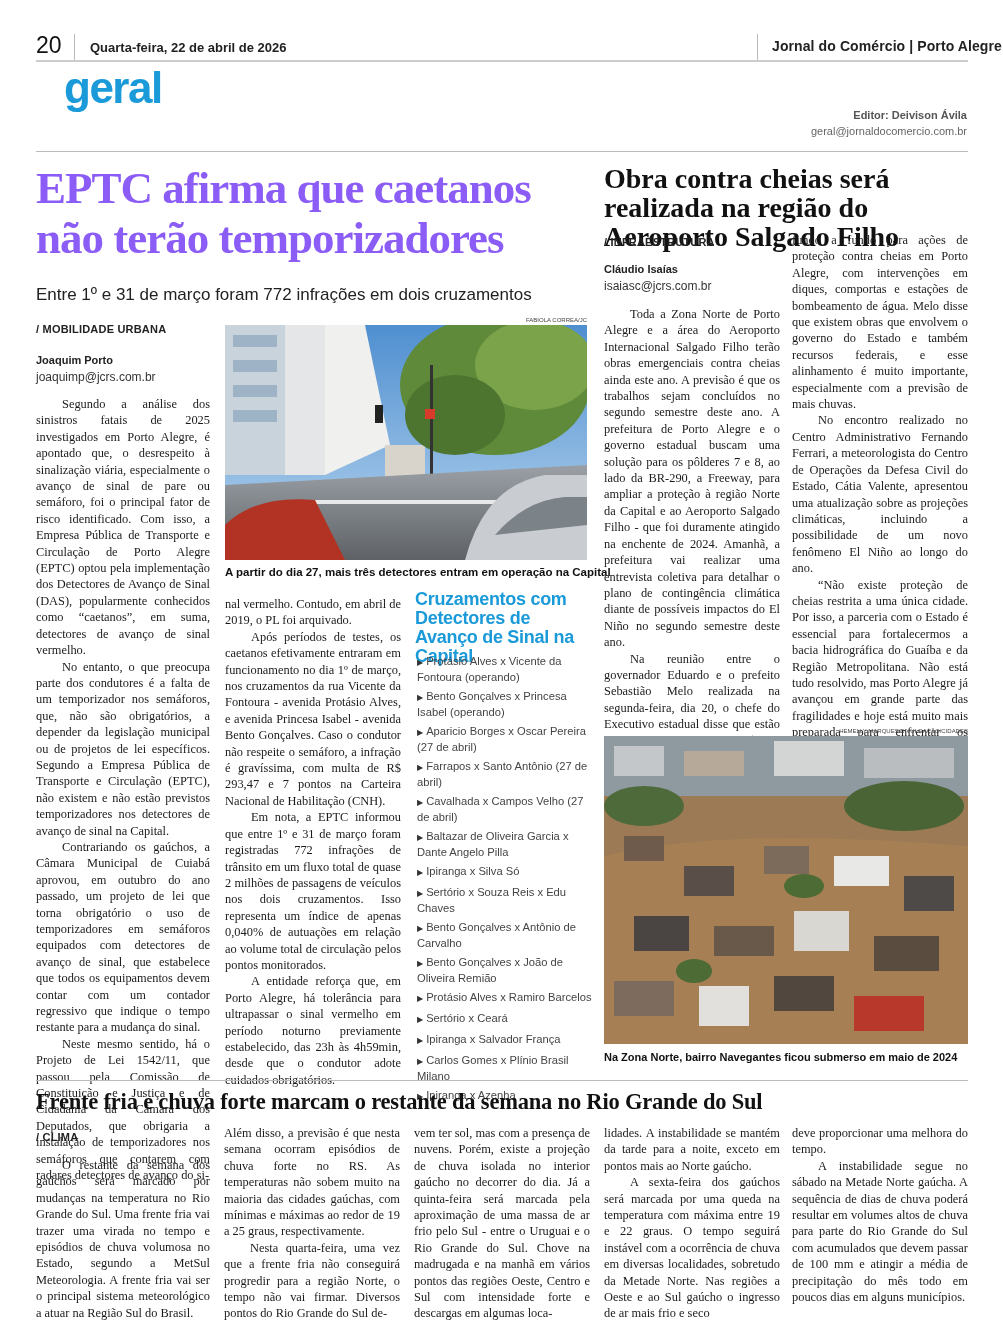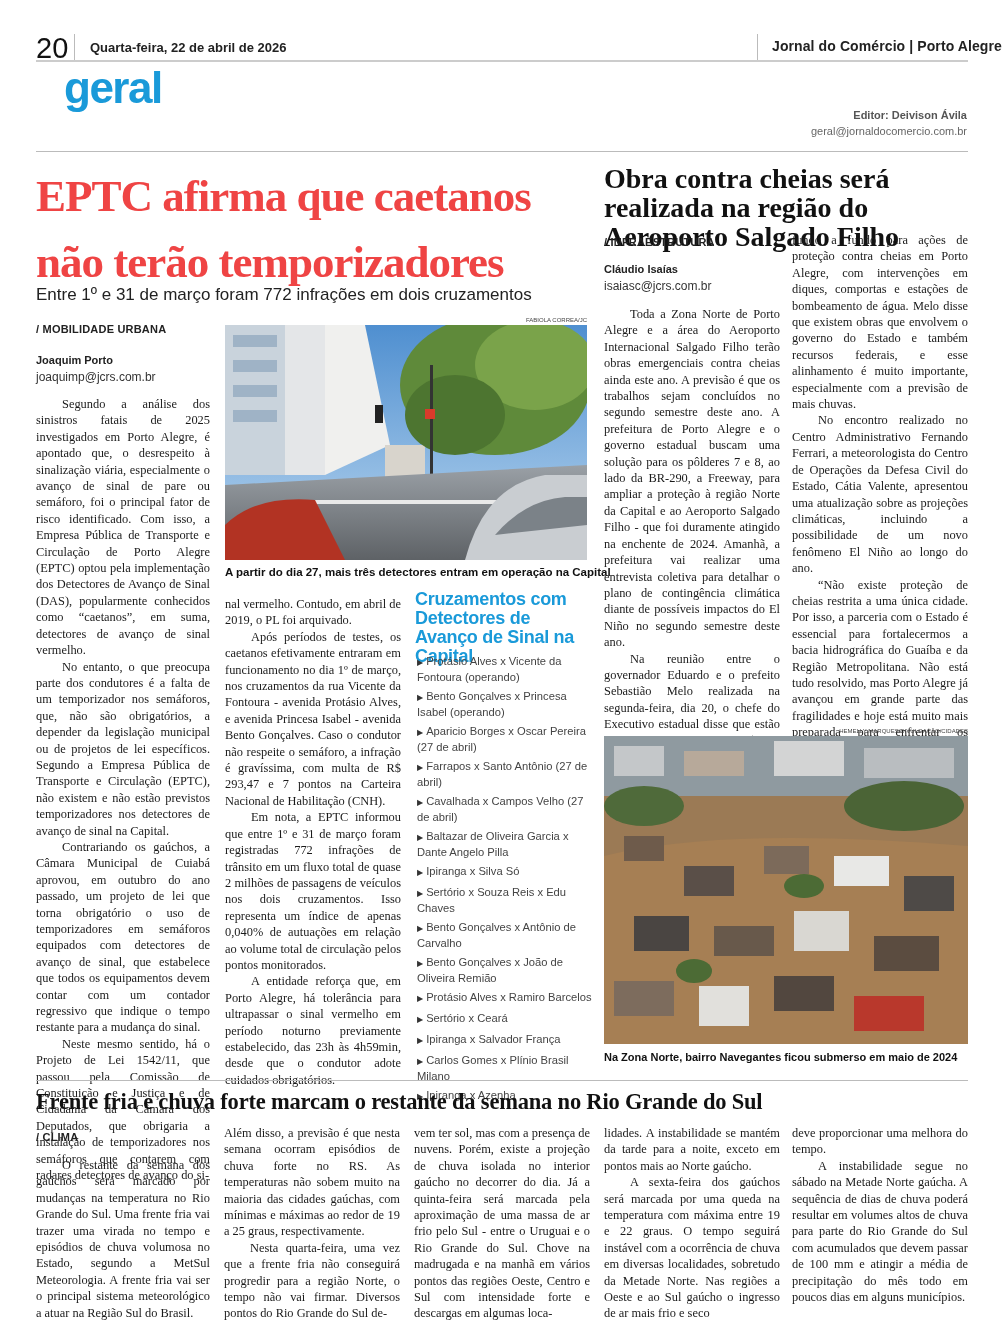--- a/index.html
+++ b/index.html
@@ -1,32 +1,32 @@
 <!DOCTYPE html>
 <html><head>
 <meta charset="utf-8">
 <style>
   * { box-sizing: border-box; margin: 0; padding: 0; }
   body { width: 1003px; height: 1344px; background: #fff; position: relative; overflow: hidden; color: #111; }
   .abs { position: absolute; }
 
   
-  #page-num { left: 36px; top: 32px; font-size: 29px; font-family: "Liberation Sans", sans-serif; color:#111;text-align:center; }
+  #page-num { left: 36px; top: 32px; font-size: 23px; font-family: "Liberation Sans", sans-serif; color:#111;text-align:center; }
   #hdr-sep1 { left: 74px; top: 34px; width: 1px; height: 26px; background: #bbb; }
   #hdr-date { left: 90px; top: 40px; font-size: 13px; font-weight: bold; font-family: "Liberation Sans", sans-serif; color:#222; }
   #hdr-sep2 { left: 757px; top: 34px; width: 1px; height: 26px; background: #bbb; }
   #hdr-paper { left: 772px; top: 38px; font-size: 14px; font-weight: bold; font-family: "Liberation Sans", sans-serif; color:#222; letter-spacing: 0.1px;}
   #hdr-rule { left: 36px; top: 60px; width: 932px; height: 2px; background: #ccc; }
   #section { left: 36px; top: 66px; font-size: 44px; font-weight: bold; color: #1a9ad9; font-family: "Liberation Sans", sans-serif; letter-spacing:-1.5px; line-height: 1; margin-left: 28px;}
   #editor { right: 36px; top: 109px; font-size: 11px; font-weight: bold; color: #555; text-align: right; font-family: "Liberation Sans", sans-serif; }
   #editor-mail { right: 36px; top: 125px; font-size: 11px; color: #666; text-align: right; font-family: "Liberation Sans", sans-serif; }
   #sec-rule { left: 36px; top: 151px; width: 932px; height: 1px; background: #bbb; }
 
   
-  #main-title { left: 36px; top: 163px; width: 560px; font-size: 45px; line-height: 66px; font-weight: bold; font-family: "Liberation Serif", serif; letter-spacing: -1px; color:#ef4444; }
+  #main-title { left: 36px; top: 163px; width: 560px; font-size: 45px; line-height: 50px; font-weight: bold; font-family: "Liberation Serif", serif; letter-spacing: -1px; color:#8b5cf6; }
   #main-sub { left: 36px; top: 285px; font-size: 17px; font-family: "Liberation Sans", sans-serif; color:#222;}
   .kicker { font-size: 11px; font-weight: bold; font-family: "Liberation Sans", sans-serif; color:#222; letter-spacing: 0.2px;}
   .byline { font-size: 11px; font-weight: bold; font-family: "Liberation Sans", sans-serif; color:#222;}
   .email { font-size: 12px; font-family: "Liberation Sans", sans-serif; color:#333;}
   .col { font-family: "Liberation Serif", serif; font-size: 12.4px; line-height: 16.4px; text-align: justify; hyphens: auto; color:#1a1a1a; }
   .col p { text-indent: 26px; }
   .col p.noind { text-indent: 0; }
 
   #photo1 { left: 225px; top: 325px; width: 362px; height: 235px; overflow: hidden; }
   #photo1-credit { left: 470px; top: 317px; width: 117px; font-size: 6px; text-align: right; font-family: "Liberation Sans", sans-serif; color:#444;}

